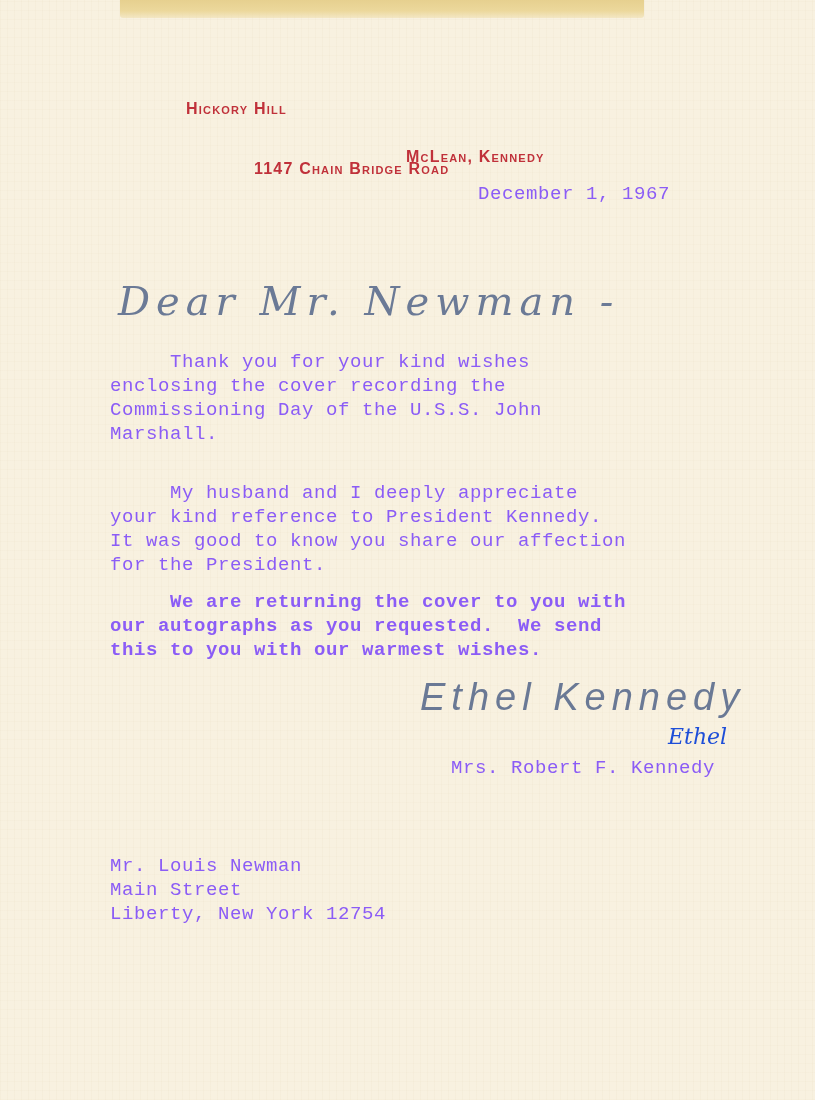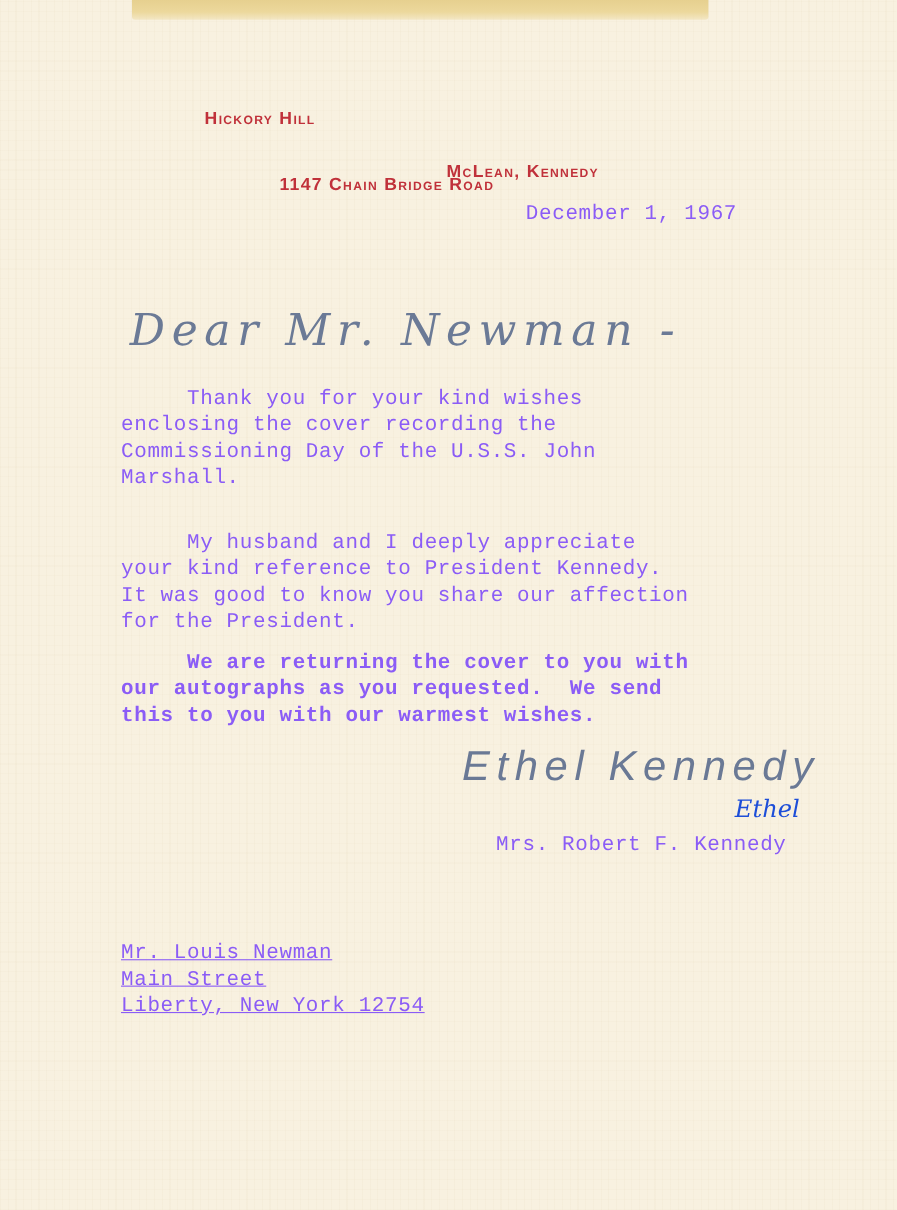--- a/index.html
+++ b/index.html
@@ -38,21 +38,21 @@
   .sig {
     position: absolute; left: 420px; top: 676px;
     font-family: Liberation Sans, sans-serif; font-style: italic; color: #6a7995;
     font-size: 38px; letter-spacing: 6px;
   }
   .sig-nick {
     position: absolute; left: 668px; top: 724px;
     font-family: "DejaVu Serif", serif; font-style: italic; color: #1d4ed8; font-size: 22px;
   }
   .signer { left: 418px; top: 756px; margin-left: 33px; }
-  .addr { left: 110px; top: 854px; text-decoration: underline; }
+  .addr { left: 110px; top: 854px; }
 </style>
 </head>
 <body>
 
 <div class="paper"></div>
 <div class="tape"></div>
 
 <div class="lh lh1">Hickory Hill</div>
 <div class="lh lh2">1147 Chain Bridge Road</div>
 <div class="lh lh3">McLean, Kennedy</div>

